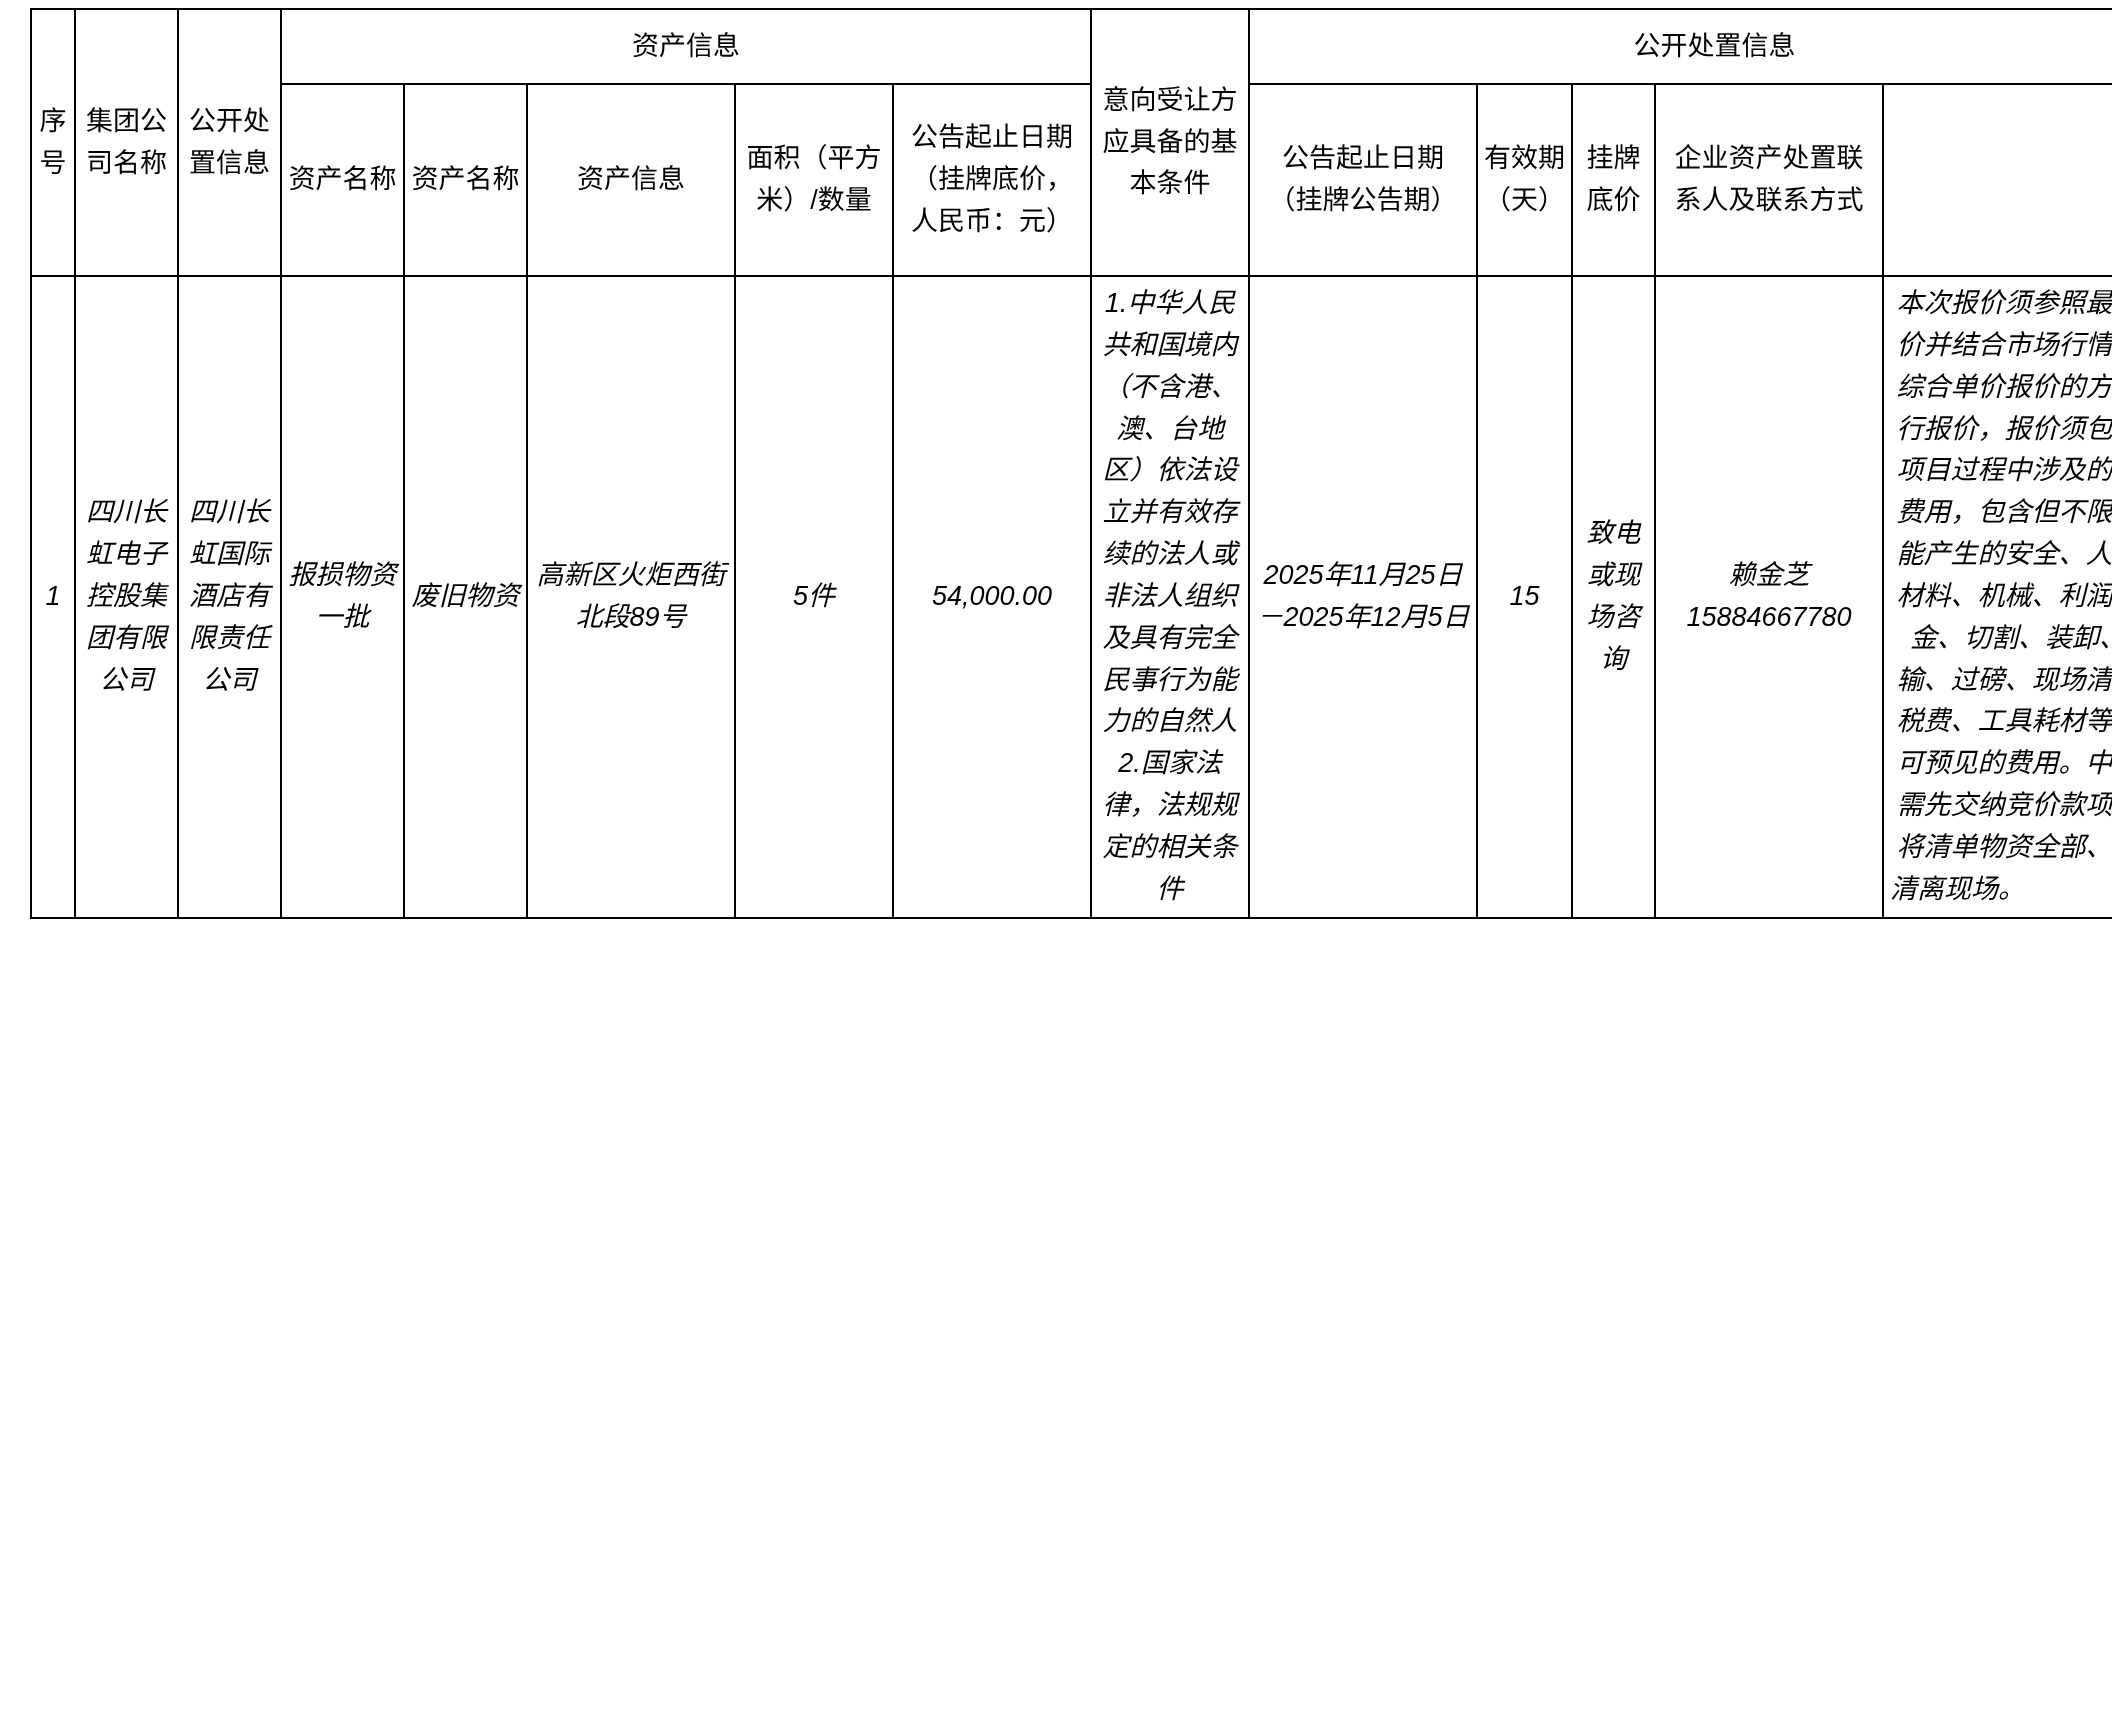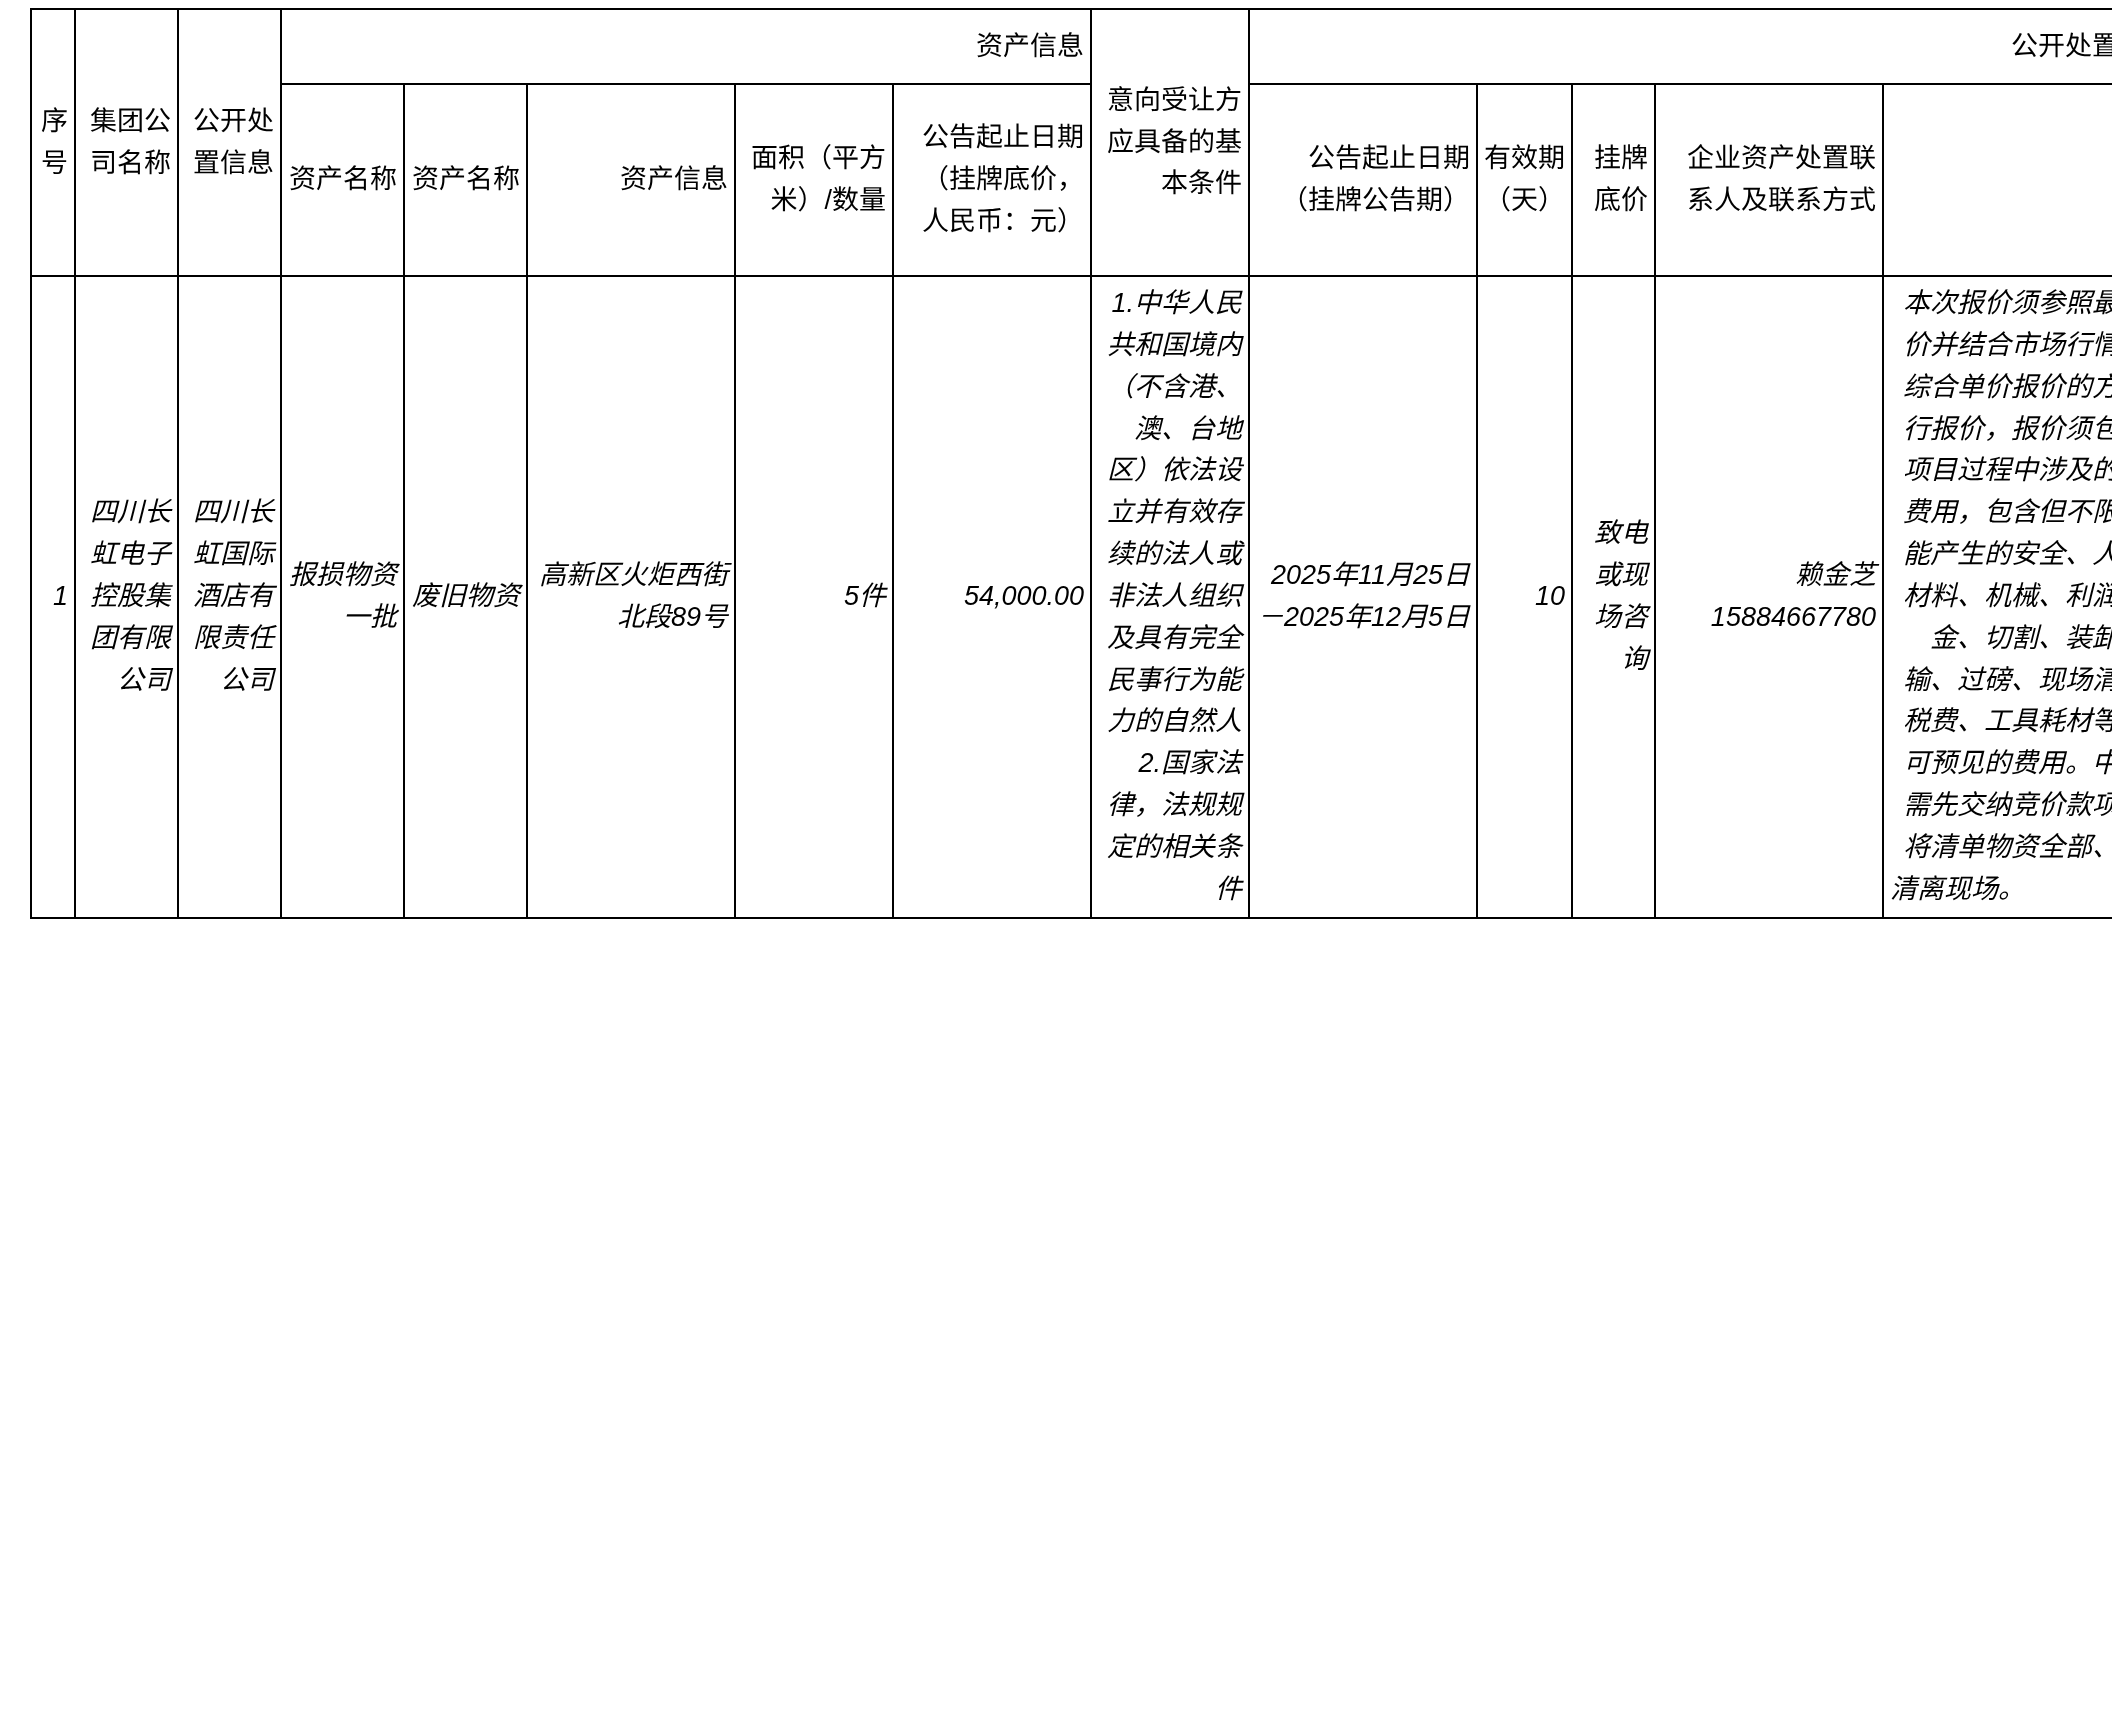--- a/index.html
+++ b/index.html
@@ -23,21 +23,21 @@
     width: 2053px;
     margin: 0;
   }
   table.asset-table td,
   table.asset-table th {
     border: 2px solid #000000;
     padding: 6px 6px;
     font-weight: normal;
     font-size: 27px;
     line-height: 1.55;
-    text-align: right;
+    text-align: center;
     vertical-align: middle;
     word-wrap: break-word;
     overflow-wrap: break-word;
   }
   .group-head td {
     height: 61px;
     font-size: 28px;
   }
   .col-head td {
     height: 178px;
@@ -123,21 +123,21 @@
         <td class="cell-tall">1</td>
         <td class="cell-tall">四川长虹电子控股集团有限公司</td>
         <td class="cell-tall">四川长虹国际酒店有限责任公司</td>
         <td class="cell-tall">报损物资一批</td>
         <td class="cell-tall">废旧物资</td>
         <td class="cell-tall">高新区火炬西街北段89号</td>
         <td class="cell-tall">5件</td>
         <td class="cell-tall">54,000.00</td>
         <td class="cell-tall cond-text">1.中华人民共和国境内（不含港、澳、台地区）依法设立并有效存续的法人或非法人组织及具有完全民事行为能力的自然人2.国家法律，法规规定的相关条件</td>
         <td class="cell-tall">2025年11月25日－2025年12月5日</td>
-        <td class="cell-tall">10</td>
+        <td class="cell-tall">15</td>
         <td class="cell-tall">致电或现场咨询</td>
         <td class="cell-tall">
           <span class="contact-line">赖金芝</span>
           <span class="contact-line">15884667780</span>
         </td>
         <td class="cell-tall remark-text">本次报价须参照最低限价并结合市场行情，以综合单价报价的方式进行报价，报价须包含该项目过程中涉及的全部费用，包含但不限于可能产生的安全、人工、材料、机械、利润、税金、切割、装卸、运输、过磅、现场清理、税费、工具耗材等一切可预见的费用。中选者需先交纳竞价款项，再将清单物资全部、及时清离现场。</td>
       </tr>
     </tbody>
   </table>
 </div>

